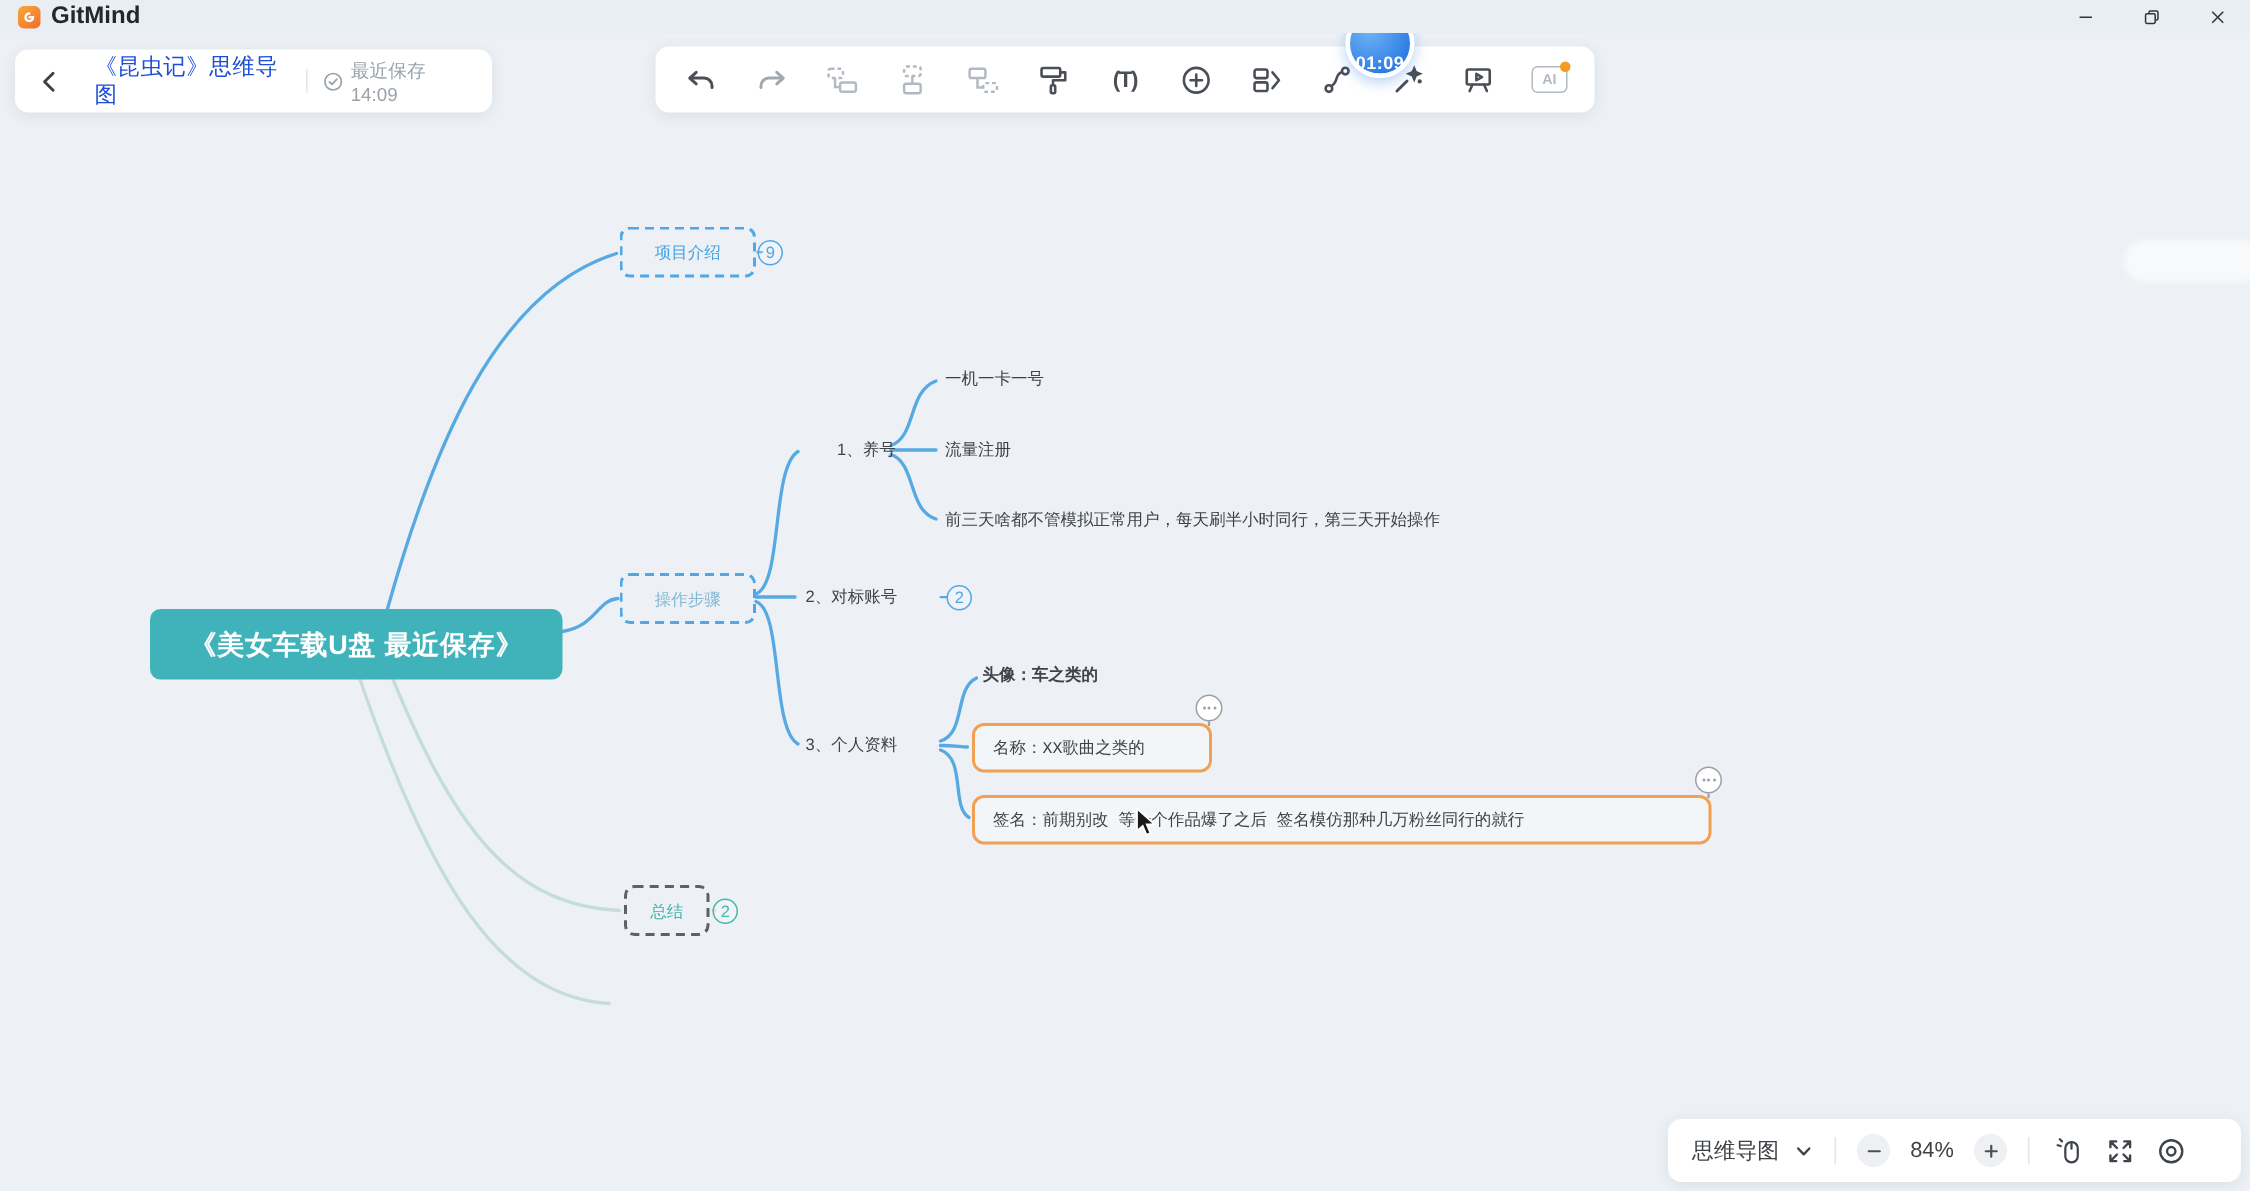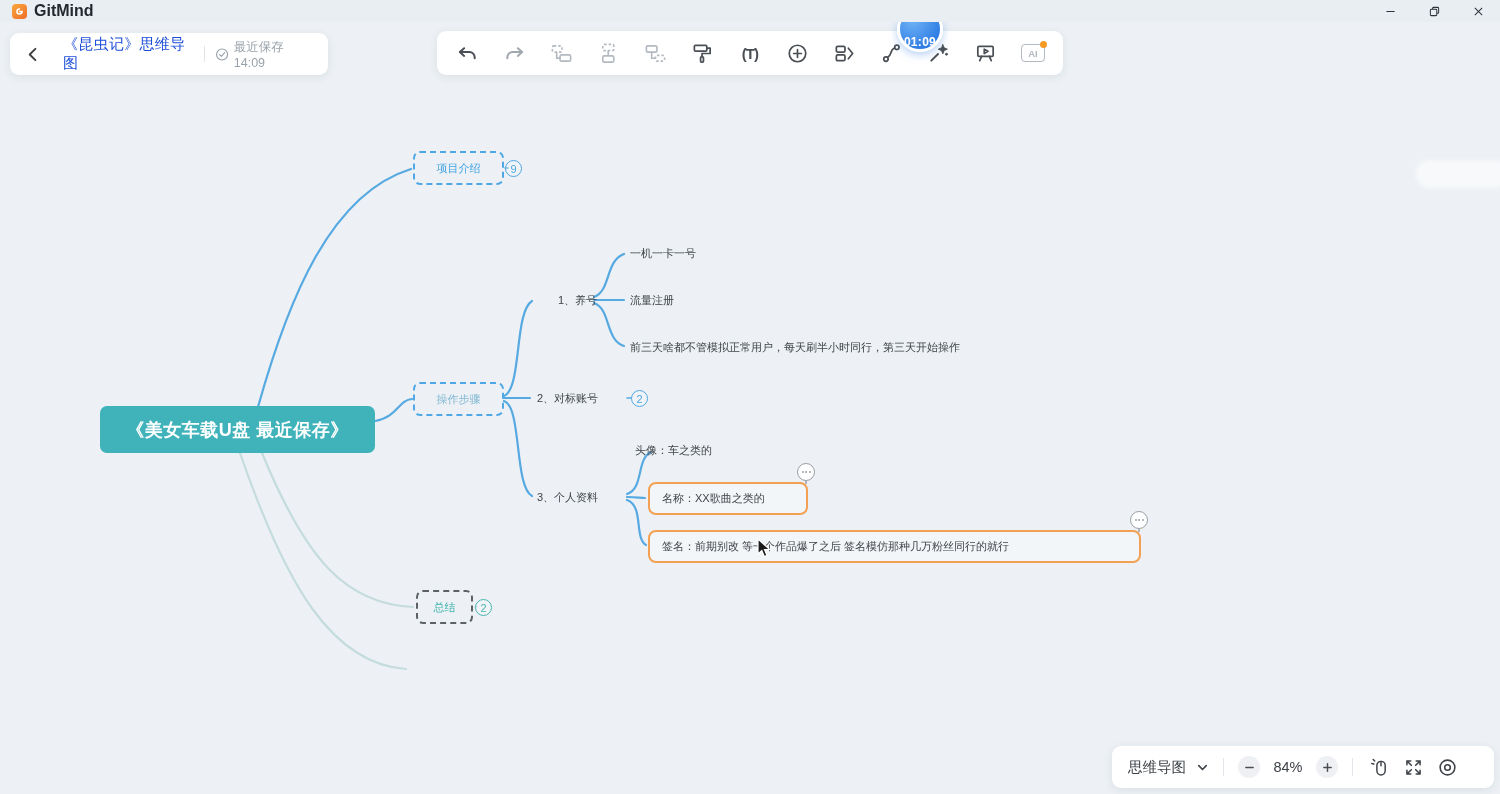--- a/index.html
+++ b/index.html
@@ -75,21 +75,21 @@
 
   .dashed-node { border:2px dashed #4fa7e5; border-radius:7px;
     display:flex; align-items:center; justify-content:center; background:transparent; }
   .node-project { left:413px; top:151px; width:91px; height:34px; color:#41a3e3; }
   .node-steps   { left:413px; top:382px; width:91px; height:34px; color:#82b8d3; }
   .node-summary { left:416px; top:590px; width:57px; height:34px; color:#3fb3ac;
     border-color:#5c6166; }
 
   .plain { height:20px; line-height:20px; }
   .orange-box { border:2px solid #f2a053; border-radius:8px; background:rgba(255,255,255,.35);
-    display:flex; align-items:center; padding:0 12px; height:33px; }
+    display:flex; align-items:center; padding:0 12px; height:33px;font-family:Liberation Mono, monospace; }
 
   .count-badge { position:absolute; width:17px; height:17px; border-radius:50%;
     border:1.5px solid #4fa7e5; color:#4fa7e5; font-size:11px; display:flex;
     align-items:center; justify-content:center; background:rgba(255,255,255,.2); z-index:6; }
   .count-badge.teal { border-color:#49b6ae; color:#49b6ae; }
 
   .more-badge { position:absolute; width:18px; height:18px; border-radius:50%;
     border:1.5px solid #9aa0a6; background:#fff; display:flex; gap:1.5px;
     align-items:center; justify-content:center; z-index:6; }
   .more-badge i { width:2px; height:2px; border-radius:50%; background:#9aa0a6; display:block; }
@@ -277,21 +277,21 @@
 
 <div class="node plain" style="left:546px; top:290px;margin-left:12px;">1、养号</div>
 <div class="node plain" style="left:630px; top:243px;">一机一卡一号</div>
 <div class="node plain" style="left:630px; top:290px;">流量注册</div>
 <div class="node plain" style="left:630px; top:337px;">前三天啥都不管模拟正常用户，每天刷半小时同行，第三天开始操作</div>
 
 <div class="node plain" style="left:537px; top:388px;">2、对标账号</div>
 <div class="count-badge" style="left:631px; top:390px;">2</div>
 
 <div class="node plain" style="left:537px; top:487px;">3、个人资料</div>
-<div class="node plain" style="left:635px; top:440px;">头像：车之类的</div>
+<div class="node plain" style="left:655px; top:440px;font-weight:bold;">头像：车之类的</div>
 
 <div class="node orange-box" style="left:648px; top:482px; width:160px;">
   <span>名称：XX歌曲之类的</span>
 </div>
 <div class="more-badge" style="left:797px; top:463px;">
     <i></i>
     <i></i>
     <i></i>
   </div>
 

